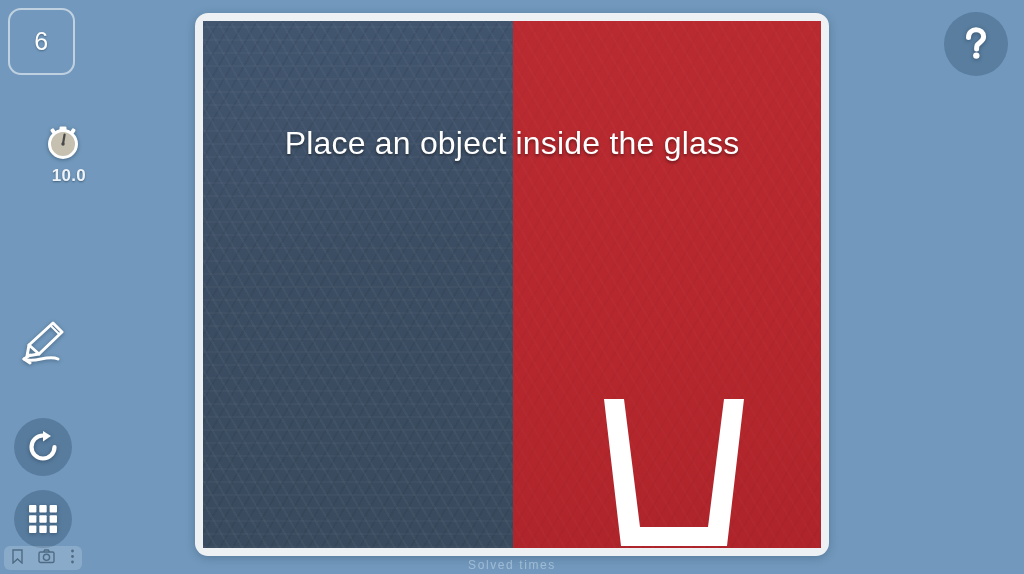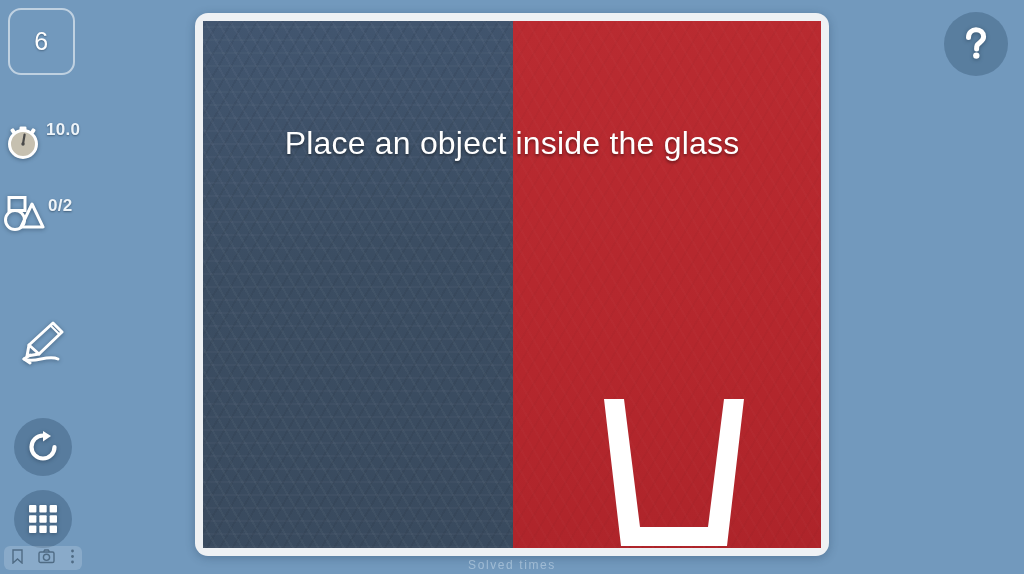--- a/index.html
+++ b/index.html
@@ -23,21 +23,21 @@
     border:2px solid rgba(255,255,255,.55);
     border-radius:13px;
     display:flex; align-items:center; justify-content:center;
     color:#ffffff; font-size:25px; font-weight:400;
     text-shadow:0 1px 2px rgba(20,40,60,.45);
     letter-spacing:.5px;
   }
 
   .stat{
     position:absolute; left:0; width:86px;
-    display:flex; flex-direction:row; align-items:flex-start;
+    display:flex; flex-direction:column; align-items:flex-end;
   }
   .stat-label{
     color:#eef4f9; font-size:17px; font-weight:bold;
     text-shadow:0 1px 2px rgba(20,40,60,.5);
     margin-top:2px; letter-spacing:.3px;
   }
   #stat-timer{ top:118px; }
   #stat-shapes{ top:194px; }
 
   .icon-svg{ display:block; filter:drop-shadow(0 1px 2px rgba(20,40,60,.45)); }
@@ -135,30 +135,20 @@
         <rect x="19.5" y="8.5" width="7" height="4.5" rx="1.3" fill="#ffffff"></rect>
         <rect x="11" y="10.5" width="4" height="5" rx="1.3" fill="#ffffff" transform="rotate(-32 13 13)"></rect>
         <rect x="31" y="10.5" width="4" height="5" rx="1.3" fill="#ffffff" transform="rotate(32 33 13)"></rect>
         <path d="M23 26 L24.6 16.5" stroke="#4a4a4a" stroke-width="2.2" stroke-linecap="round" fill="none"></path>
         <circle cx="23" cy="26" r="1.7" fill="#4a4a4a"></circle>
       </svg>
     </span>
     <span class="stat-label">10.0</span>
   </div>
 
-  <div class="stat" id="stat-shapes">
-    <span>
-      <svg class="icon-svg" width="48" height="40" viewBox="0 0 48 40">
-        <rect x="9" y="3.5" width="16" height="13" fill="none" stroke="#ffffff" stroke-width="3"></rect>
-        <circle cx="15" cy="26" r="9.5" fill="none" stroke="#ffffff" stroke-width="3"></circle>
-        <path d="M32 10 L43 33 L21 33 Z" fill="none" stroke="#ffffff" stroke-width="3" stroke-linejoin="round"></path>
-      </svg>
-    </span>
-    <span class="stat-label">0/2</span>
-  </div>
 
   <div class="tool-btn" id="pencil-btn">
     <span>
       <svg class="icon-svg" width="52" height="52" viewBox="0 0 52 52">
         <g stroke="#ffffff" stroke-width="3" fill="none" stroke-linejoin="round" stroke-linecap="round">
           <path d="M36 9 L45 18 L22 40 L10 42 L12 31 Z"></path>
           <path d="M12 31 L22 40"></path>
           <path d="M34 12 L42 20" stroke-width="2"></path>
           <path d="M7 45 C18 50 30 40 41 45" stroke-width="3"></path>
           <path d="M7 45 L13 41 M7 45 L13 49" stroke-width="3"></path>

